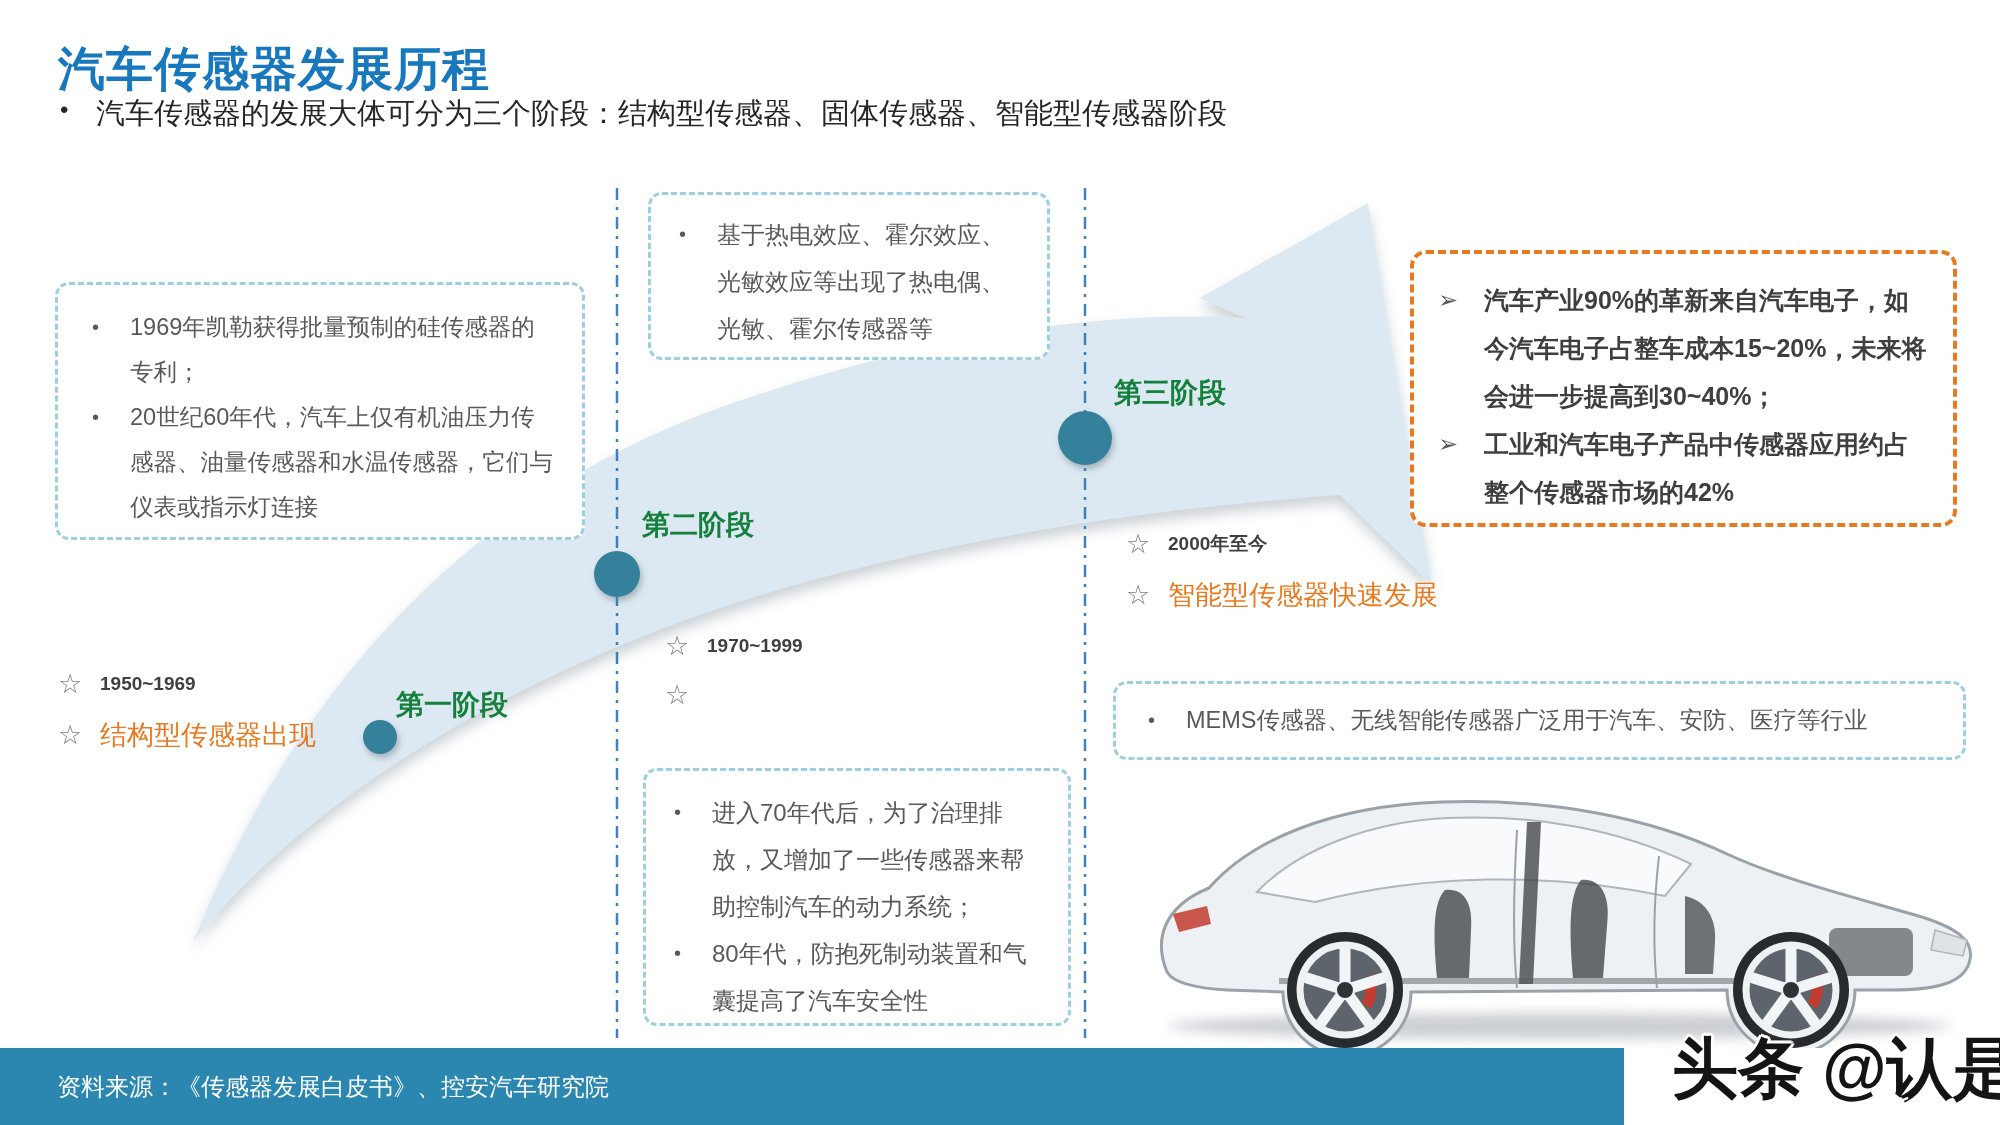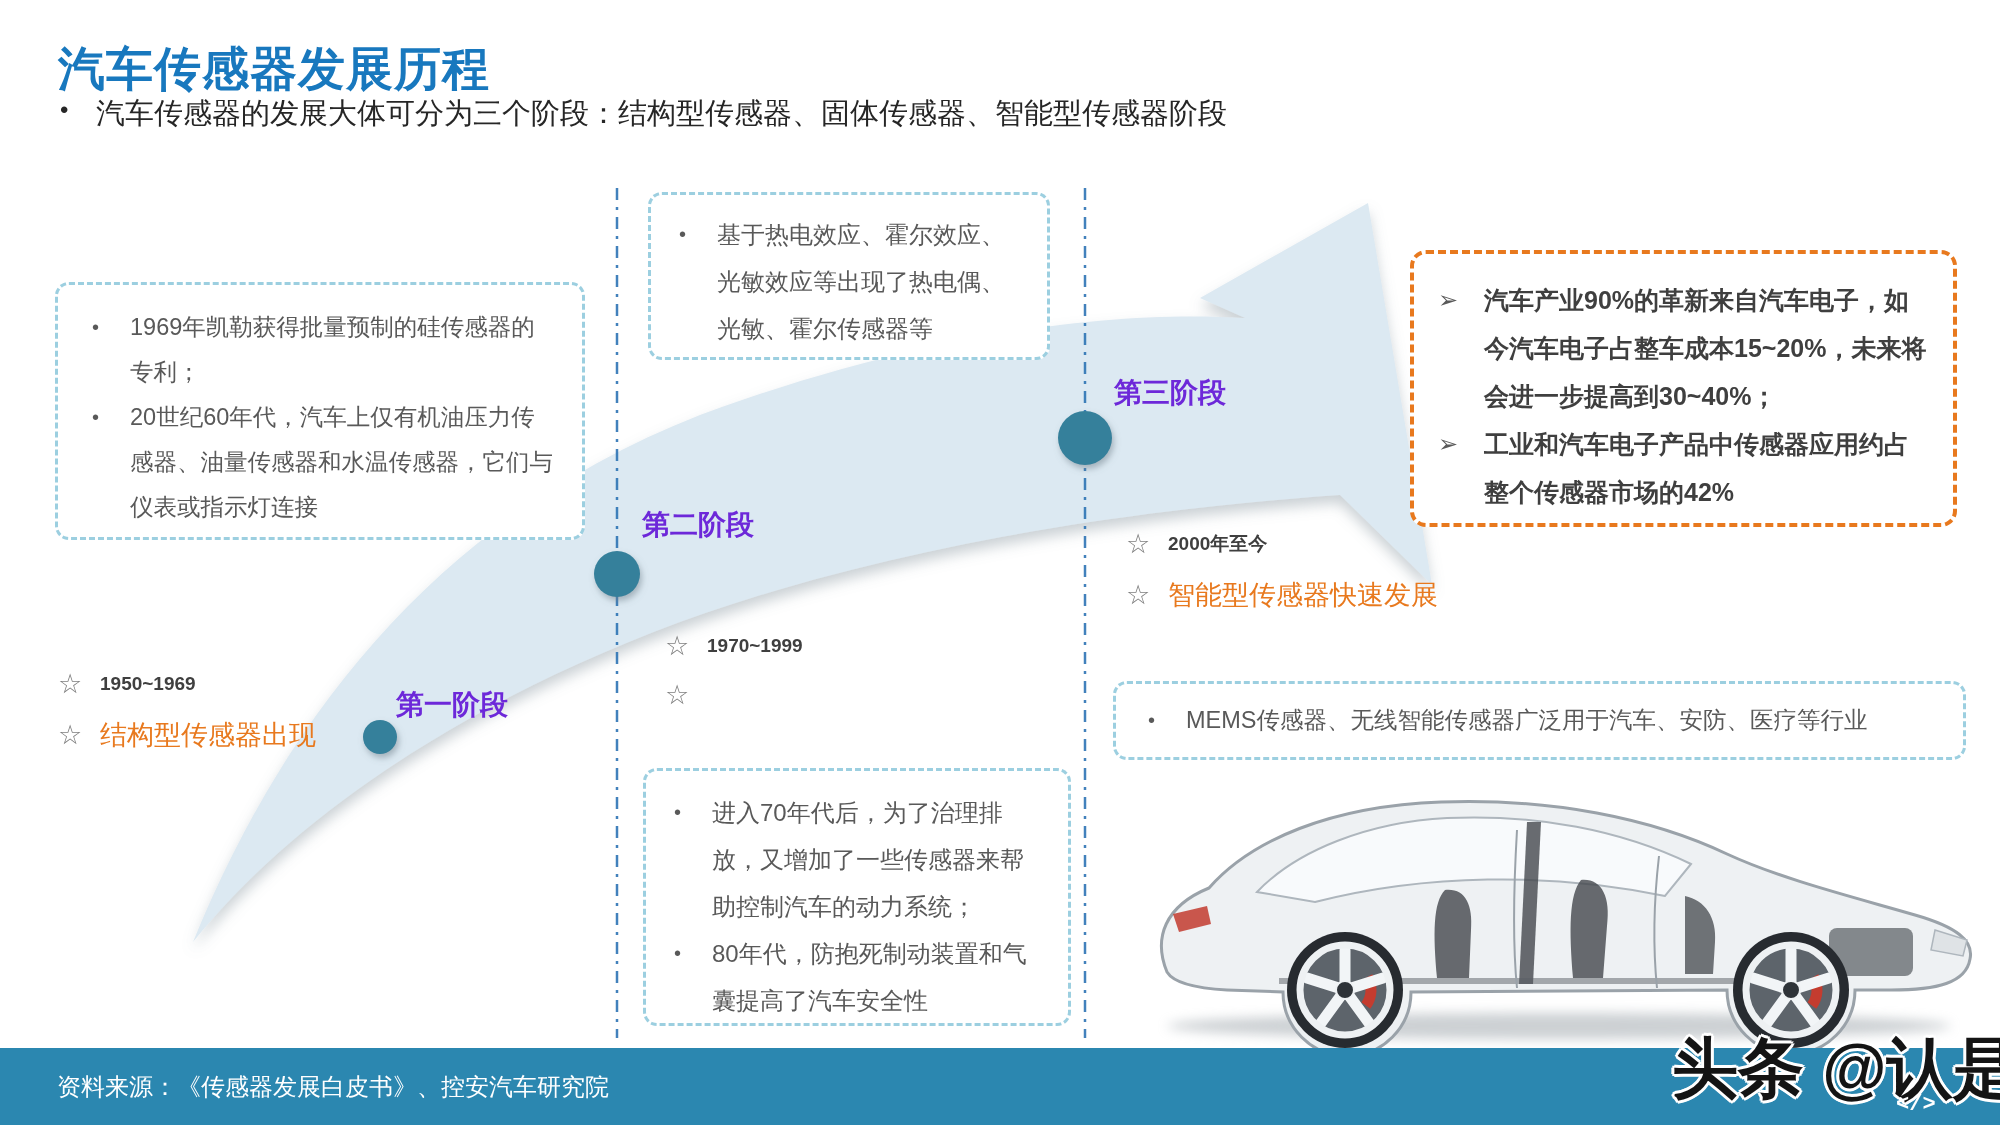--- a/index.html
+++ b/index.html
@@ -29,36 +29,36 @@
   .box-stage2-bottom{left:643px;top:768px;width:428px;height:258px;padding:18px 22px 0 28px;box-sizing:border-box;}
   .box-mems{left:1113px;top:681px;width:853px;height:79px;box-sizing:border-box;display:flex;align-items:center;padding-left:32px;font-size:23.5px;}
   .box-stage3{
     left:1410px;top:250px;width:547px;height:277px;box-sizing:border-box;
     border:4px dashed #E8791E;border-radius:16px;background:#ffffff;z-index:3;
     padding:22px 22px 0 24px;color:#3f3f3f;font-size:25px;font-weight:700;line-height:48px;
   }
   .box-stage3 .note-item{display:flex;}
   .box-stage3 .blt{flex:none;width:46px;font-size:24px;color:#595959;font-weight:400;}
   
-  .stage-label{font-size:28px;font-weight:700;color:#6d28d9;z-index:2;}
+  .stage-label{font-size:28px;font-weight:700;color:#15803d;z-index:2;}
   .lbl-1{left:396px;top:686px;}
   .lbl-2{left:642px;top:506px;}
   .lbl-3{left:1114px;top:374px;}
   .star-group{z-index:2;}
   .star-row{display:flex;align-items:center;}
   .star-row .star{font-size:27px;color:#808080;width:42px;}
   .star-row .period{font-size:19px;font-weight:700;color:#3f3f3f;}
   .star-row .hl{font-size:27px;font-weight:400;color:#E8791E;}
   .sg-1{left:58px;top:668px;}
   .sg-2{left:665px;top:630px;}
   .sg-3{left:1126px;top:528px;}
   .star-row + .star-row{margin-top:17px;}
   
   .footer-bar{
-    left:0;top:1048px;width:2000px;height:77px;background:#2B87B0;z-index:4;
+    left:0;top:1048px;width:1624px;height:77px;background:#2B87B0;z-index:4;
     display:flex;align-items:center;
   }
   .footer-bar .src{margin-left:57px;color:#ffffff;font-size:24px;}
   
   .watermark{
     left:1672px;top:1024px;z-index:6;font-size:66px;font-weight:900;color:#141414;white-space:nowrap;
     text-shadow:-3px 0 #fff,3px 0 #fff,0 -3px #fff,0 3px #fff,-2px -2px #fff,2px 2px #fff,-2px 2px #fff,2px -2px #fff;
   }
   .code-mark{left:1896px;top:1092px;z-index:6;font-size:22px;font-weight:700;color:#ffffff;font-family:"Liberation Mono","DejaVu Sans Mono",monospace;}
   

